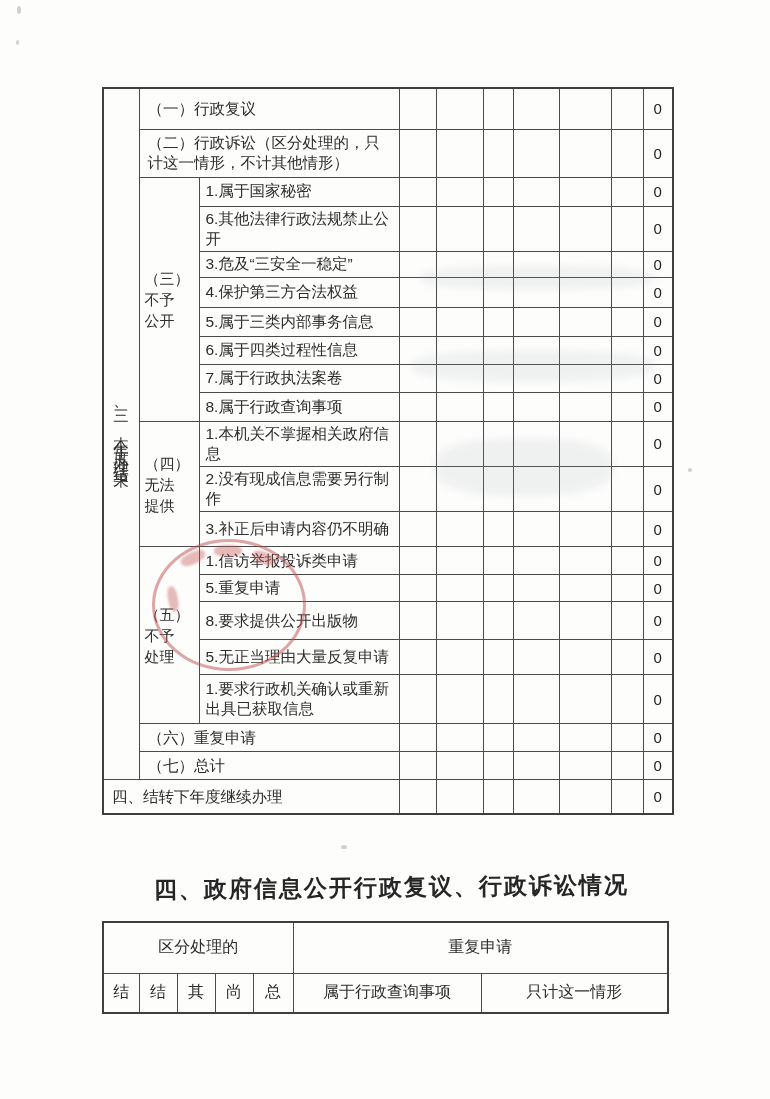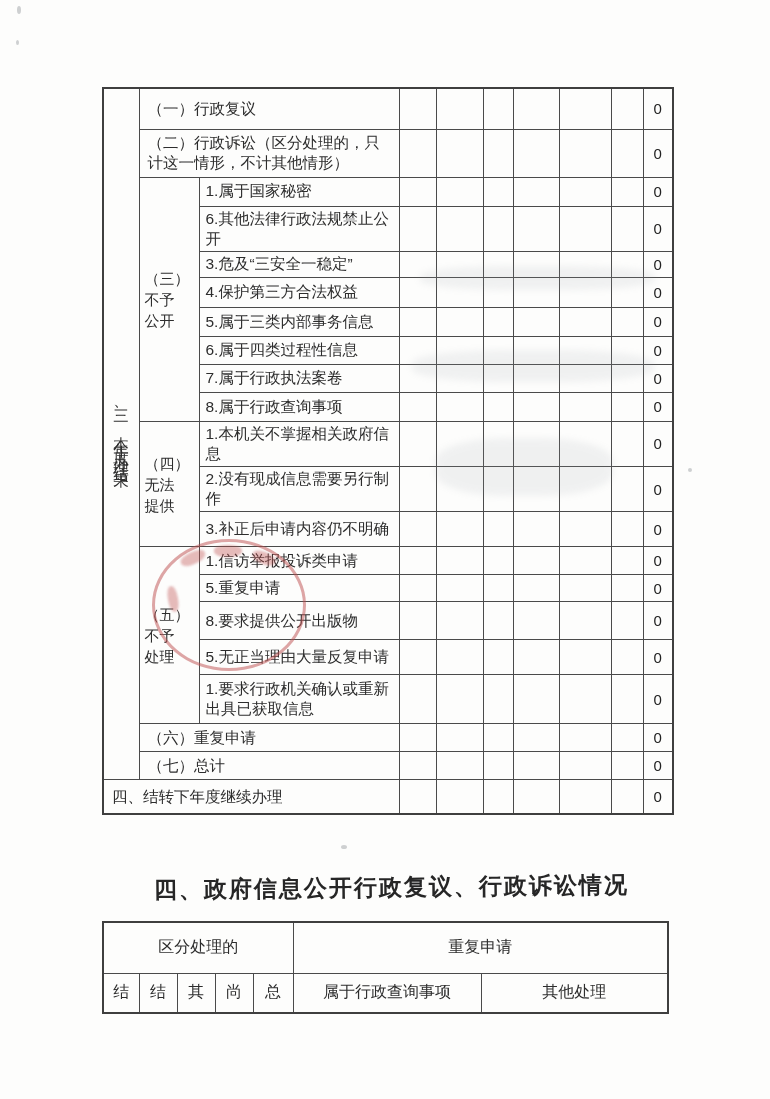--- a/index.html
+++ b/index.html
@@ -306,21 +306,21 @@
       <td class="h2c" colspan="5">区分处理的</td>
       <td class="h2c" colspan="2">重复申请</td>
     </tr>
     <tr style="height:40px">
       <td class="h2c">结</td>
       <td class="h2c">结</td>
       <td class="h2c">其</td>
       <td class="h2c">尚</td>
       <td class="h2c">总</td>
       <td class="h2c">属于行政查询事项</td>
-      <td class="h2c">其他处理</td>
+      <td class="h2c">只计这一情形</td>
     </tr>
   </tbody>
     </table>
 
   <div class="stamp"></div>
   <div class="stamp-mark sm1"></div>
   <div class="stamp-mark sm2"></div>
   <div class="stamp-mark sm3"></div>
   <div class="stamp-mark sm4"></div>
 

